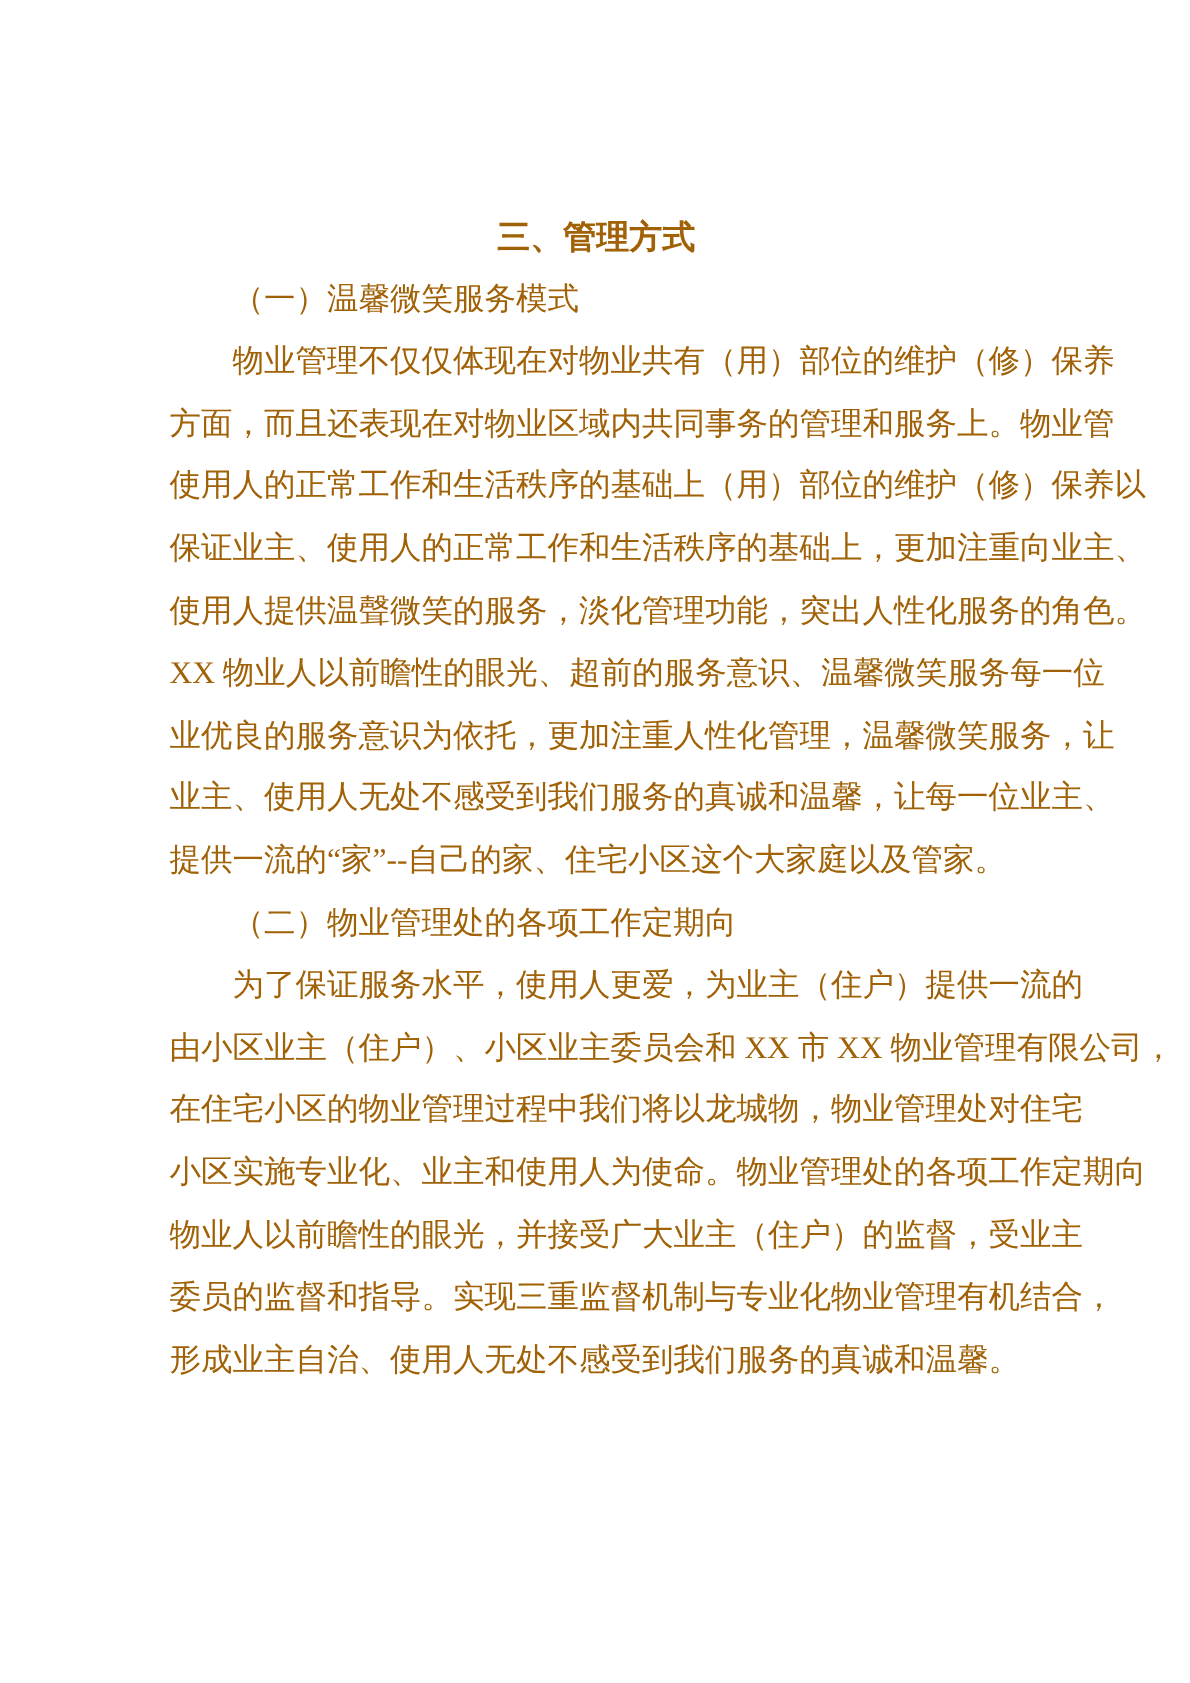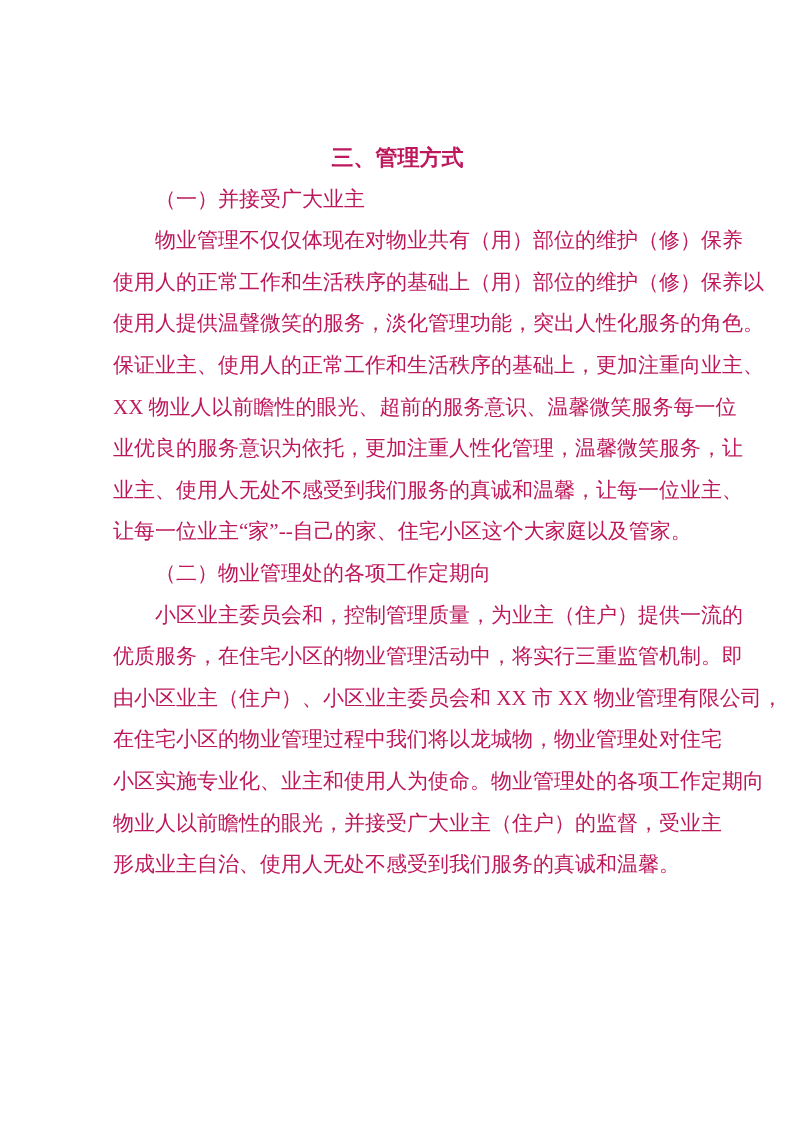--- a/index.html
+++ b/index.html
@@ -6,21 +6,21 @@
     margin: 0;
     padding: 0;
     background: #ffffff;
   }
   .page {
     position: relative;
     box-sizing: border-box;
     width: 793px;
     height: 1122px;
     background: #ffffff;
-    color: #be185d;
+    color: #a16207;
     padding: 137px 111px 0 113px;
     font-family: "Liberation Serif", "DejaVu Serif", serif;
     font-size: 21px;
     line-height: 41.6px;
     overflow: hidden;
   }
   .title {
     margin: 0;
     height: 41.6px;
     line-height: 41.6px;
@@ -49,39 +49,40 @@
     font-weight: normal;
   }
 </style>
 </head>
 <body>
 
 <div class="page">
   <h1 class="title">三、管理方式</h1>
   <div id="sections">
   <section class="section">
-    <div class="line indent heading">（一）并接受广大业主</div>
+    <div class="line indent heading">（一）温馨微笑服务模式</div>
     <div class="paragraph">
           <div class="line indent just">物业管理不仅仅体现在对物业共有（用）部位的维护（修）保养</div>
+          <div class="line just">方面，而且还表现在对物业区域内共同事务的管理和服务上。物业管</div>
           <div class="line just">使用人的正常工作和生活秩序的基础上（用）部位的维护（修）保养以</div>
+          <div class="line just">保证业主、使用人的正常工作和生活秩序的基础上，更加注重向业主、</div>
           <div class="line just">使用人提供温聲微笑的服务，淡化管理功能，突出人性化服务的角色。</div>
-          <div class="line just">保证业主、使用人的正常工作和生活秩序的基础上，更加注重向业主、</div>
           <div class="line just">XX 物业人以前瞻性的眼光、超前的服务意识、温馨微笑服务每一位</div>
           <div class="line just">业优良的服务意识为依托，更加注重人性化管理，温馨微笑服务，让</div>
           <div class="line just">业主、使用人无处不感受到我们服务的真诚和温馨，让每一位业主、</div>
-          <div class="line">让每一位业主“家”--自己的家、住宅小区这个大家庭以及管家。</div>
+          <div class="line">提供一流的“家”--自己的家、住宅小区这个大家庭以及管家。</div>
         </div>
   </section>
 
   <section class="section">
     <div class="line indent heading">（二）物业管理处的各项工作定期向</div>
     <div class="paragraph">
-          <div class="line indent just">小区业主委员会和，控制管理质量，为业主（住户）提供一流的</div>
-          <div class="line just">优质服务，在住宅小区的物业管理活动中，将实行三重监管机制。即</div>
+          <div class="line indent just">为了保证服务水平，使用人更爱，为业主（住户）提供一流的</div>
           <div class="line just">由小区业主（住户）、小区业主委员会和 XX 市 XX 物业管理有限公司，</div>
           <div class="line just">在住宅小区的物业管理过程中我们将以龙城物，物业管理处对住宅</div>
           <div class="line just">小区实施专业化、业主和使用人为使命。物业管理处的各项工作定期向</div>
           <div class="line just">物业人以前瞻性的眼光，并接受广大业主（住户）的监督，受业主</div>
+          <div class="line just">委员的监督和指导。实现三重监督机制与专业化物业管理有机结合，</div>
           <div class="line">形成业主自治、使用人无处不感受到我们服务的真诚和温馨。</div>
         </div>
   </section>
 </div>
 </div>
 
 </body></html>

